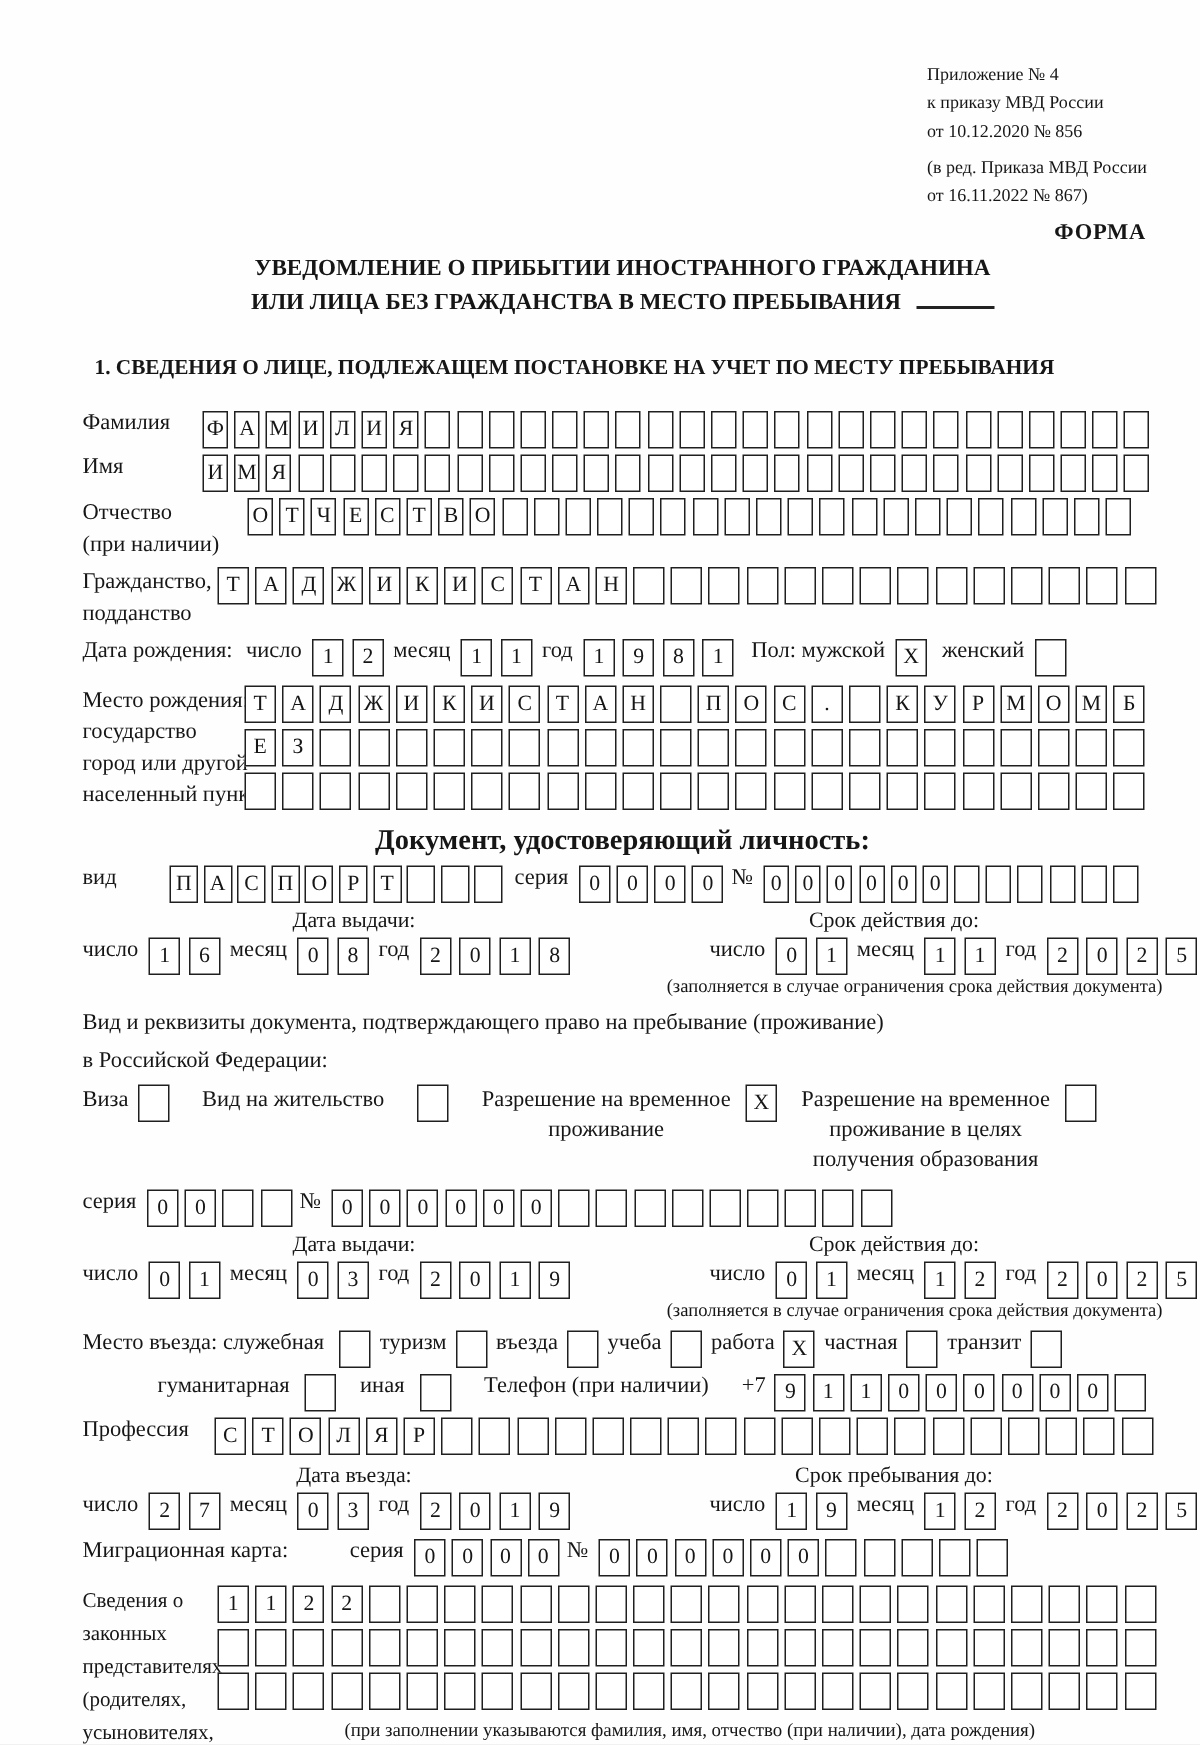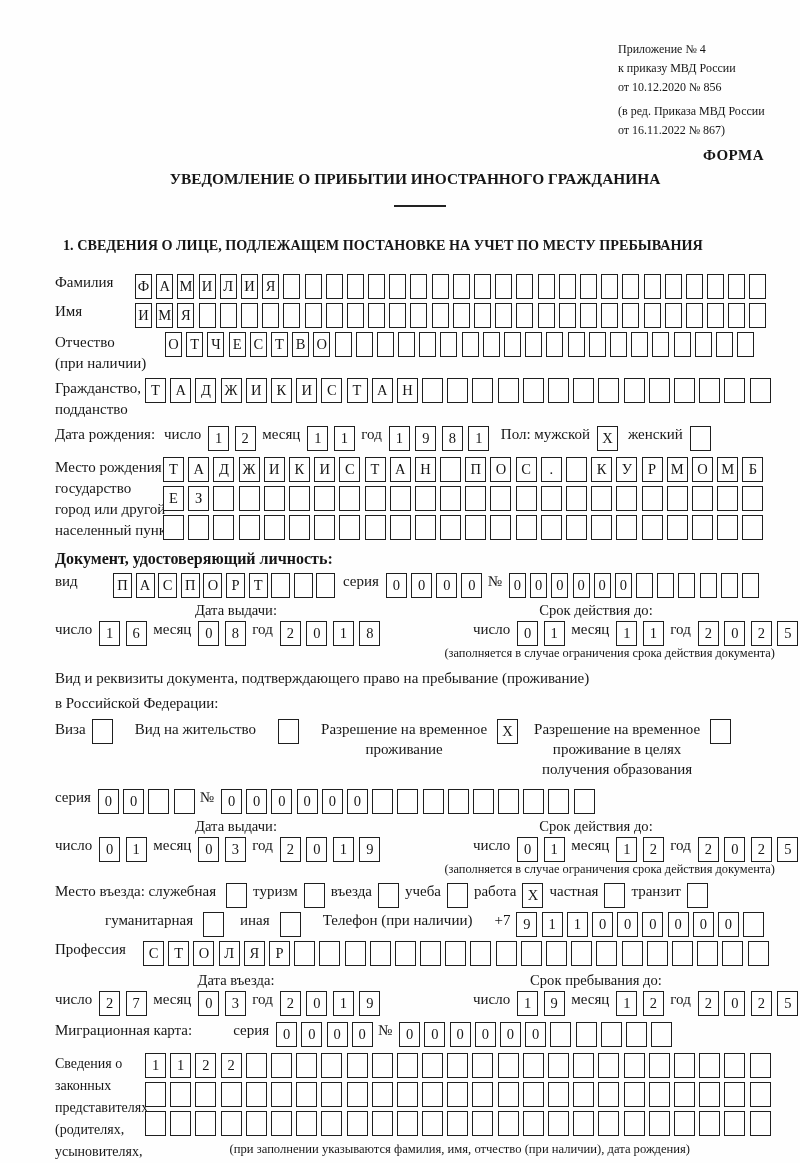--- a/index.html
+++ b/index.html
@@ -22,21 +22,21 @@
   .cellcol .cells{margin-bottom:4px;}
   .cell{box-sizing:border-box;flex:none;width:21px;height:25px;border:1.7px solid #1f1f1f;margin-right:4.2px;
         display:inline-flex;align-items:center;justify-content:center;font-size:14.5px;background:#fff;}
   .cell.sm{width:17px;margin-right:4.2px;}
   .cell.md{width:19px;margin-right:3.6px;}
   .cb{box-sizing:border-box;flex:none;width:21px;height:25px;border:1.7px solid #1f1f1f;background:#fff;
       display:inline-flex;align-items:center;justify-content:center;font-size:14.5px;}
   .grp .cell{margin-right:5.5px;}
   .glbl{margin:0 7px 0 1px;}
   .mt20{margin-top:20px;}
-  .dochdr{font-weight:bold;font-size:16px;margin:6px 0 5px 0;}
+  .dochdr{text-align:center;font-weight:bold;font-size:19px;margin:6px 0 5px 0;}
   .twocol{display:flex;}
   .half1{flex:none;width:362px;}
   .half2{flex:1;}
   .chead{display:block;text-align:center;font-size:14.6px;margin-bottom:2px;}
   .cap{font-size:12.4px;text-align:right;margin:0 0 6px 0;}
   .para{line-height:23px;margin-bottom:2px;}
   .cbrow{display:flex;align-items:flex-start;margin:4px 0 10px 0;}
   .cbl{text-align:center;line-height:20px;}
   .sp6{width:6px;flex:none;} .sp10{width:10px;flex:none;} .sp16{width:16px;flex:none;} .sp22{width:22px;flex:none;} .sp40{width:40px;flex:none;}
   .ind50{margin-left:50px;}
@@ -52,21 +52,21 @@
     <div>к приказу МВД России</div>
     <div>от 10.12.2020 № 856</div>
     <div class="gap">(в ред. Приказа МВД России</div>
     <div>от 16.11.2022 № 867)</div>
   </div>
   <div class="forma">ФОРМА</div>
 
   <div class="content">
     <div class="title">
       <div>УВЕДОМЛЕНИЕ О ПРИБЫТИИ ИНОСТРАННОГО ГРАЖДАНИНА</div>
-      <div><span class="uline"></span></div>
+      <div><span>ИЛИ ЛИЦА БЕЗ ГРАЖДАНСТВА В МЕСТО ПРЕБЫВАНИЯ</span><span class="uline"></span></div>
     </div>
 
     <div class="sect">1. СВЕДЕНИЯ О ЛИЦЕ, ПОДЛЕЖАЩЕМ ПОСТАНОВКЕ НА УЧЕТ ПО МЕСТУ ПРЕБЫВАНИЯ</div>
 
     <div class="row mt20">
       <span class="lbl w80">Фамилия</span>
       <span class="cells">
           <span class="cell sm">Ф</span>
           <span class="cell sm">А</span>
           <span class="cell sm">М</span>

